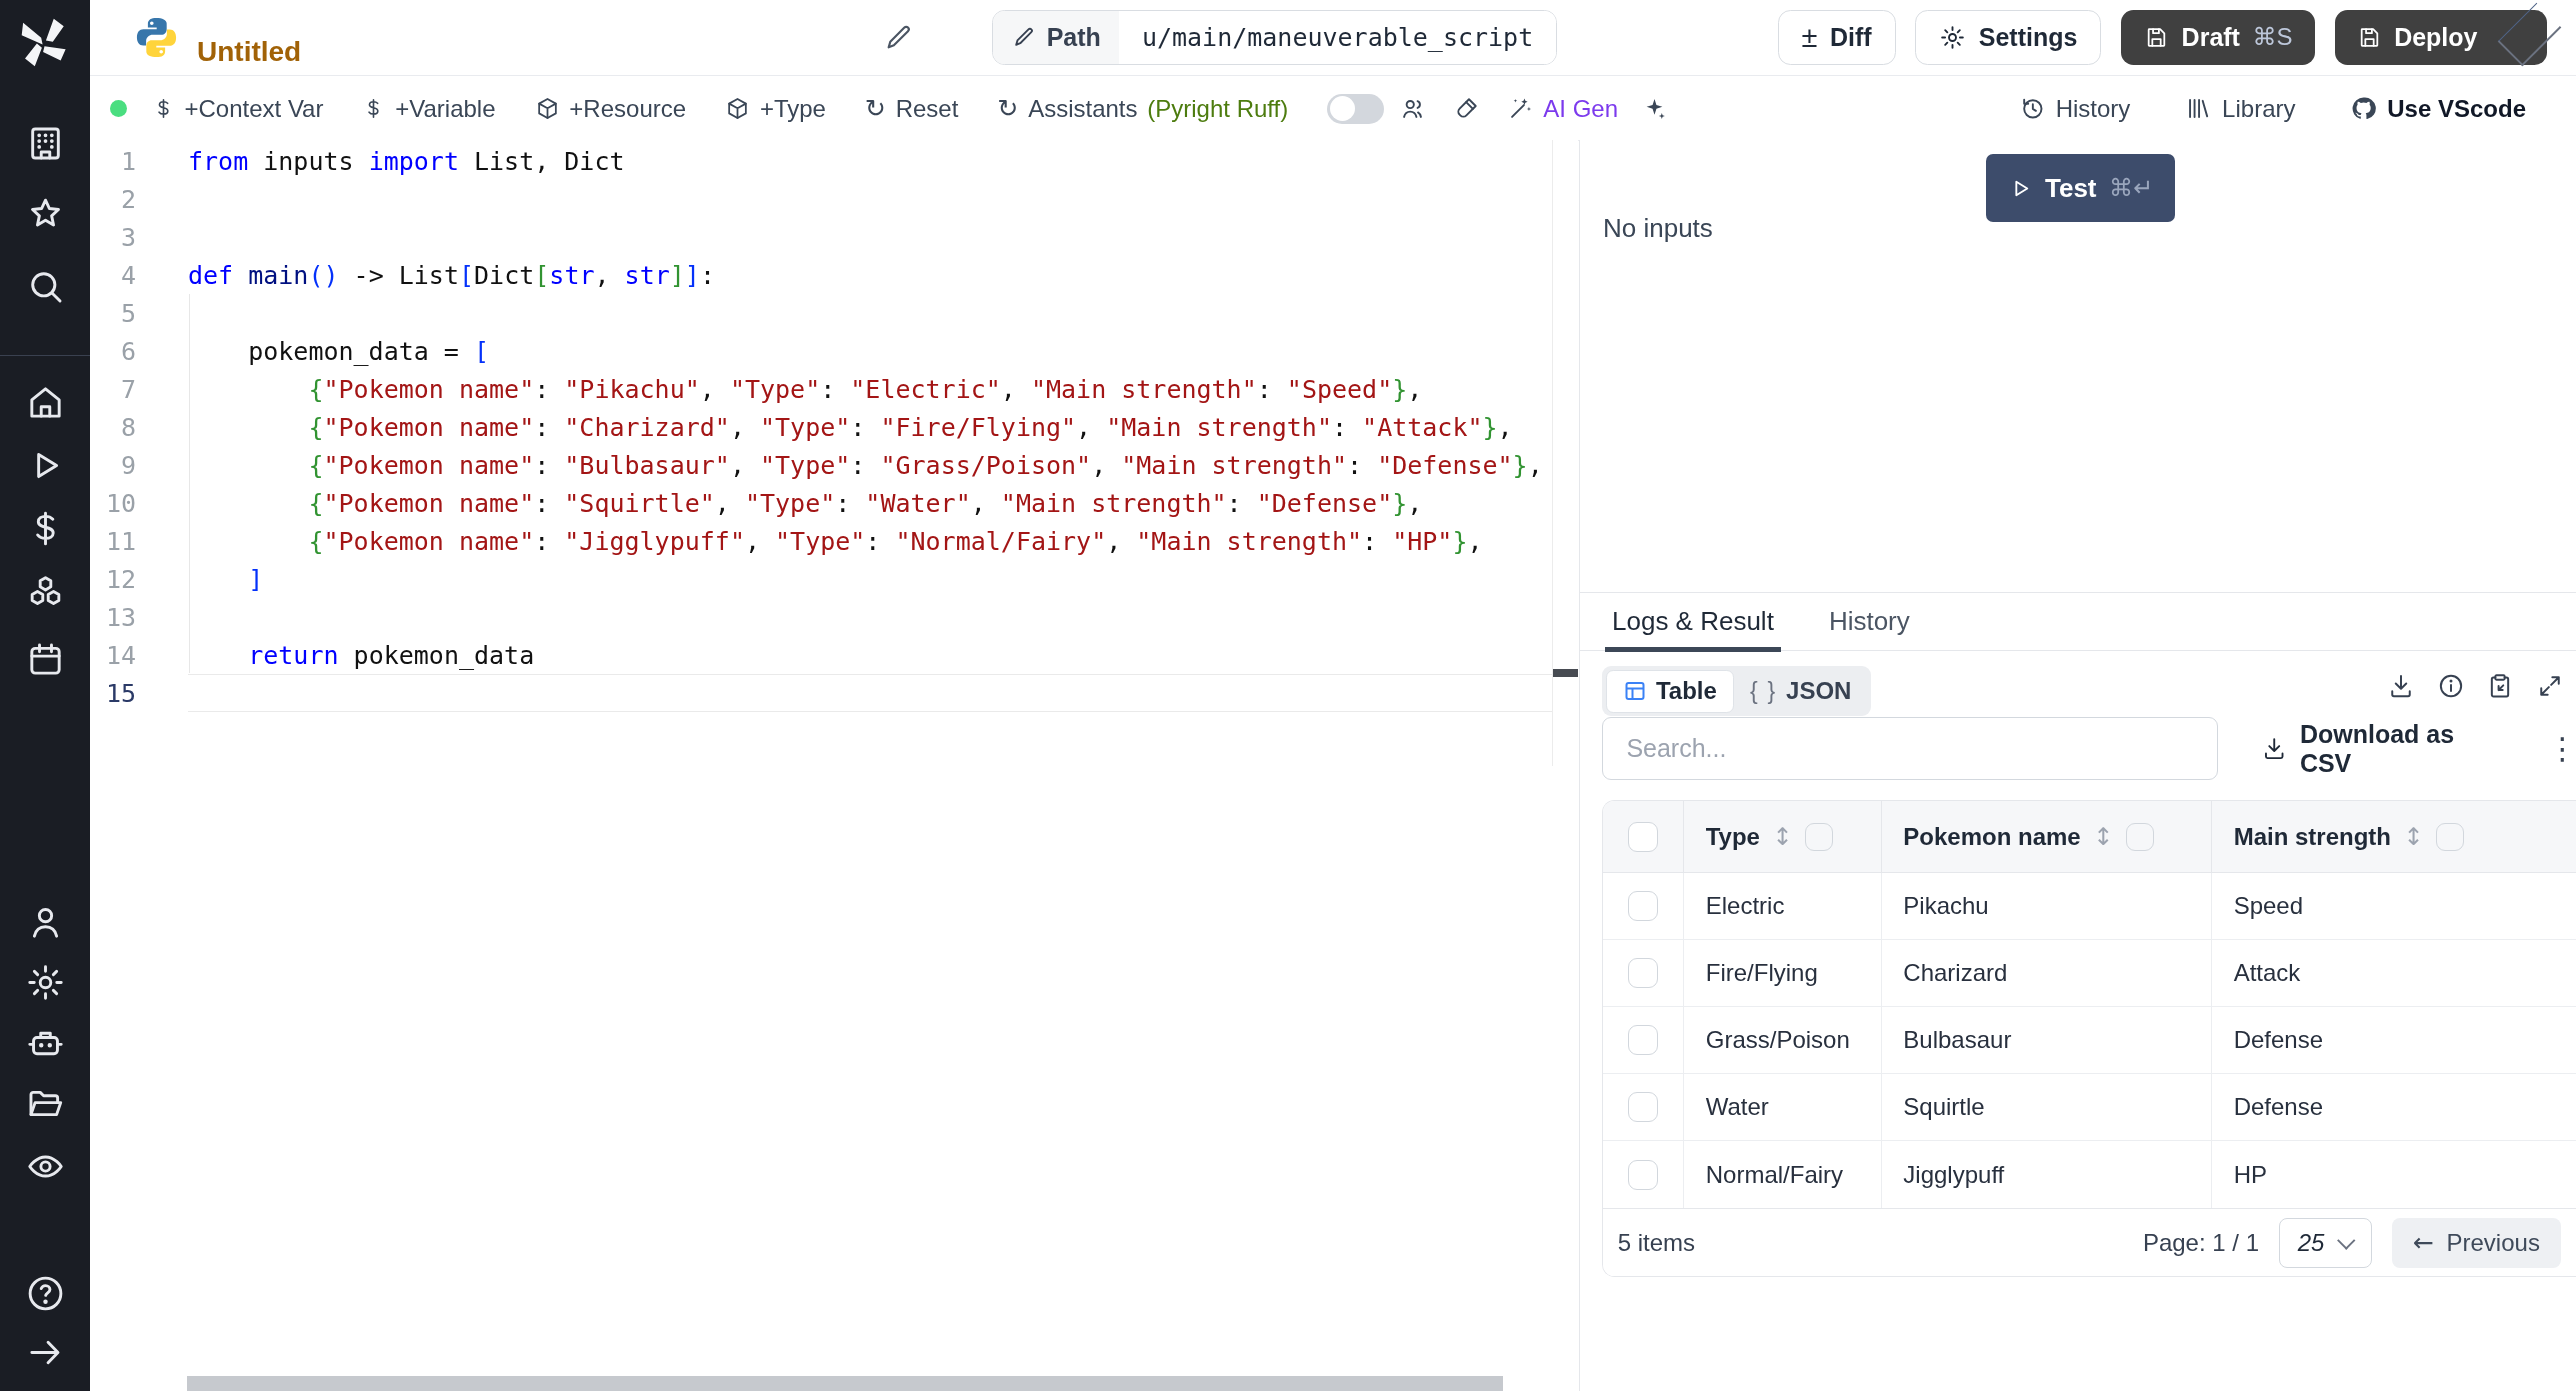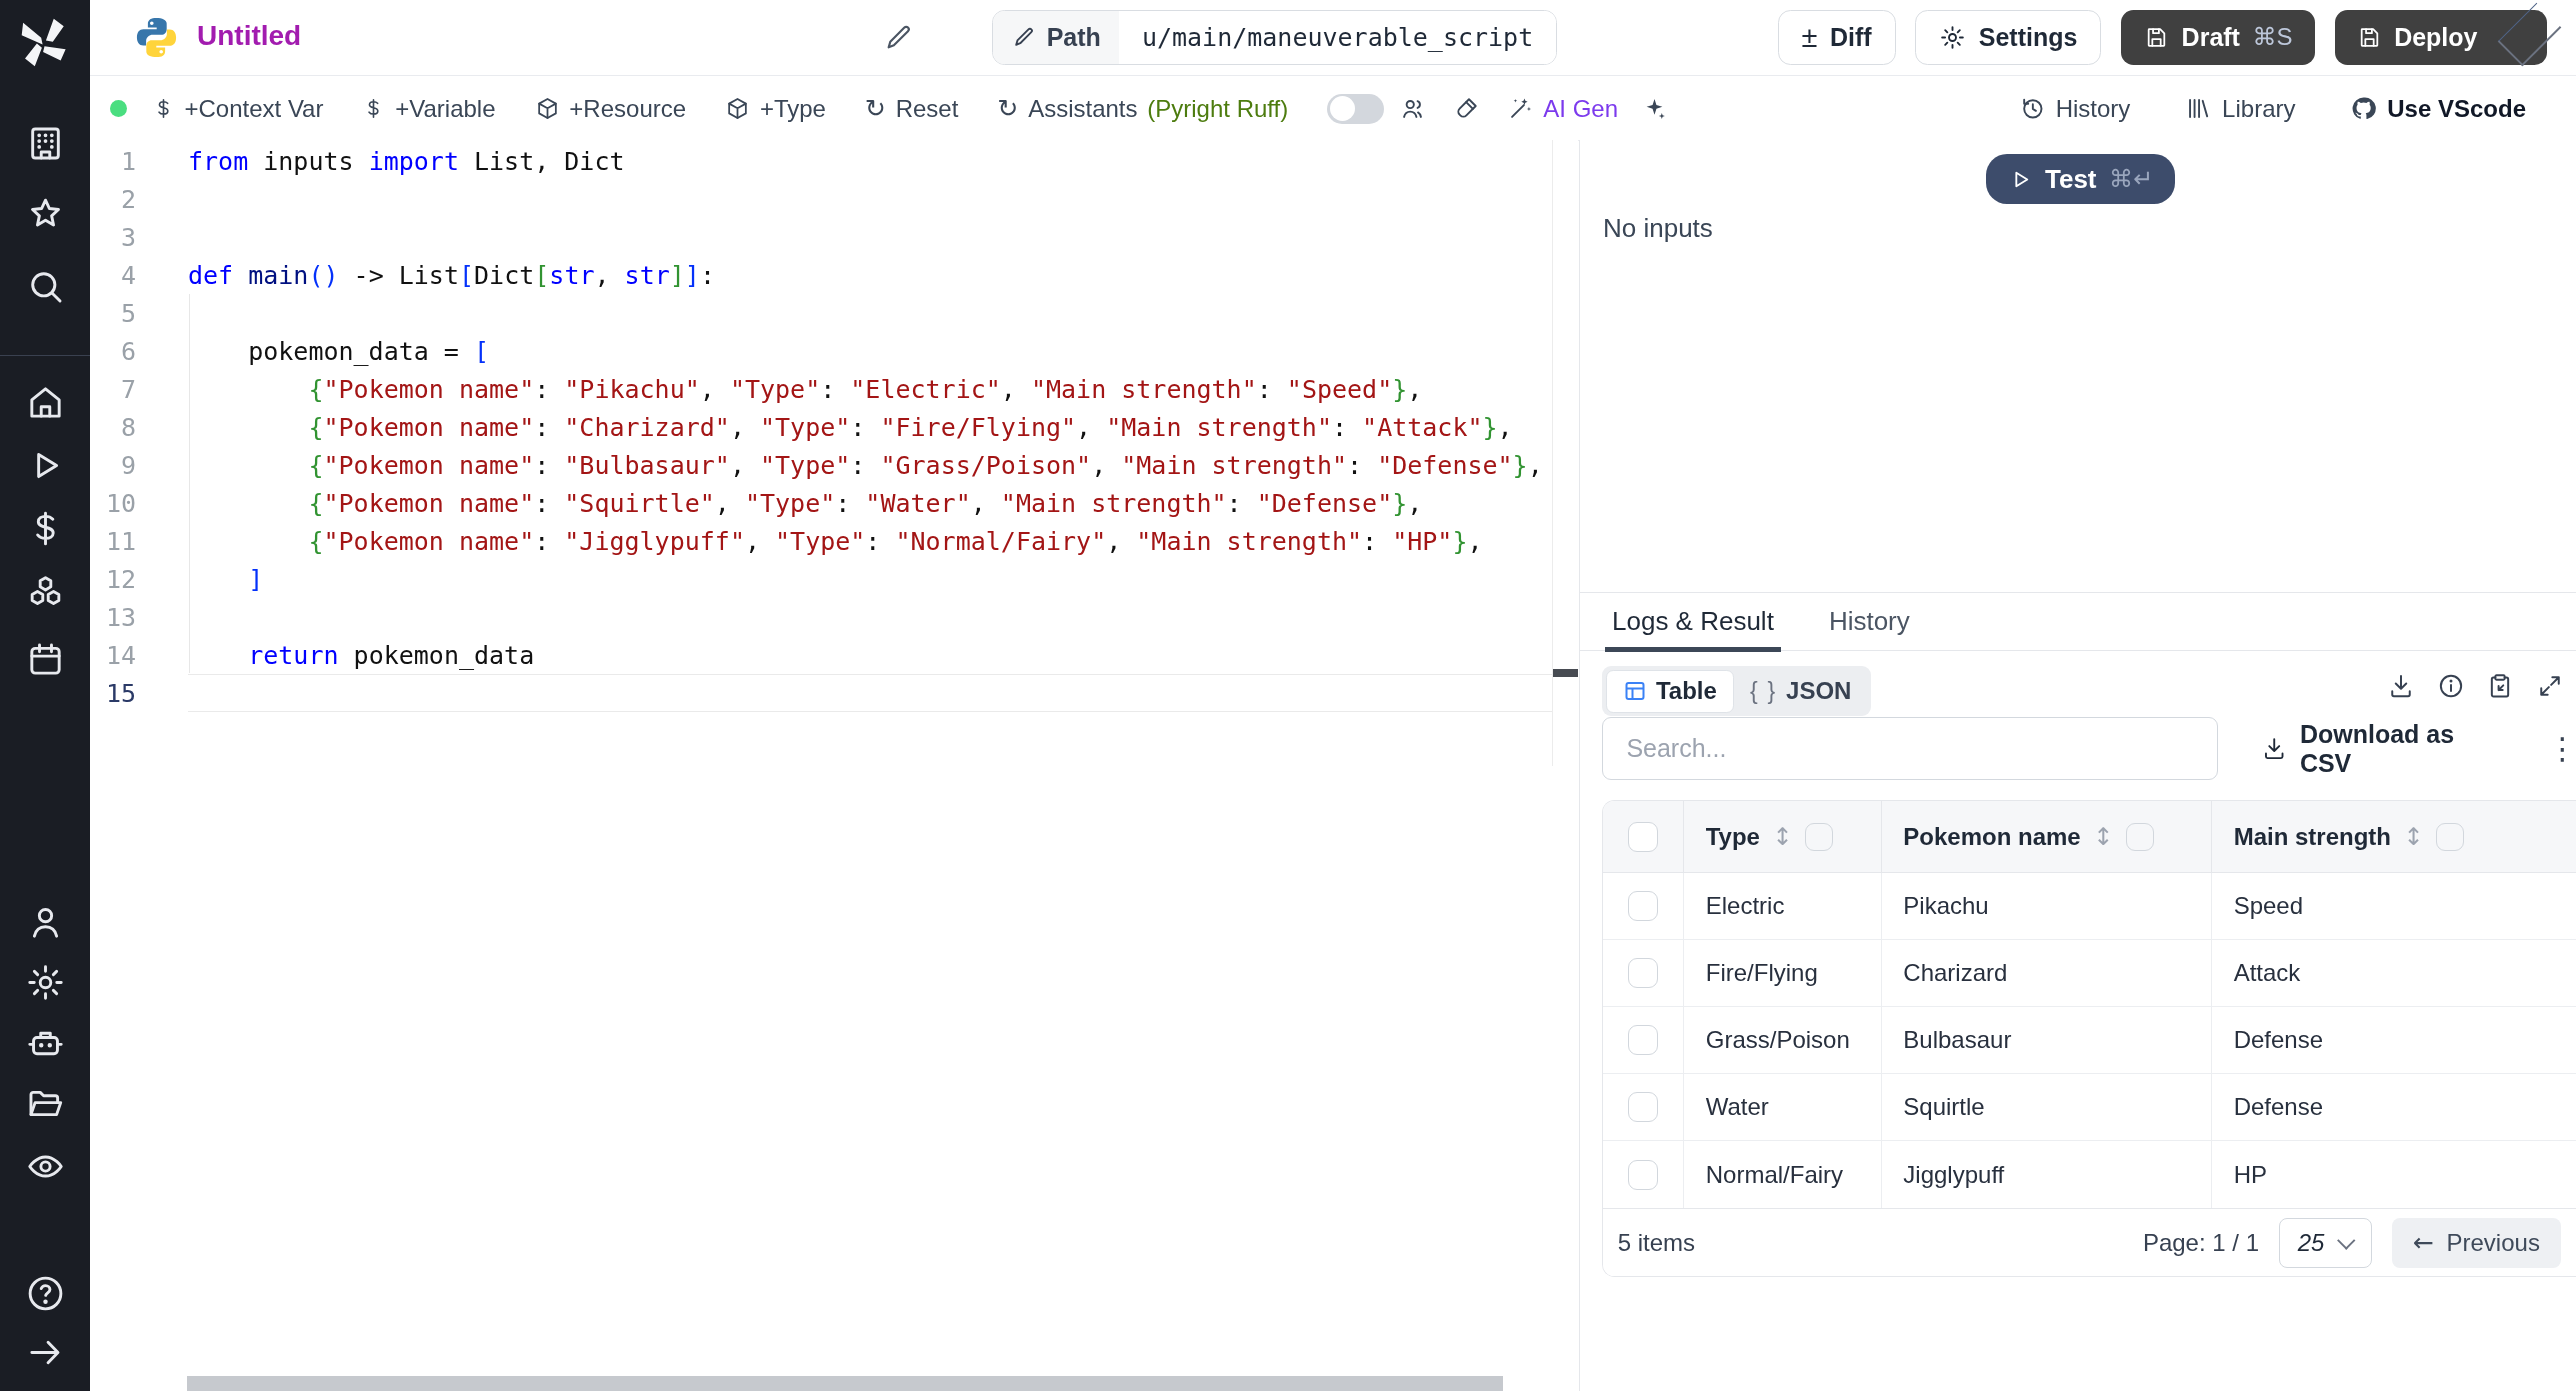--- a/index.html
+++ b/index.html
@@ -11,21 +11,21 @@
   #sidebar { position:absolute; left:0; top:0; width:90px; height:1392px; background:#1a1d24; }
   #sidebar .logo { position:absolute; left:16px; top:14.3px; width:57px; height:57px; color:#f4f5f7; }
   #sidebar .sdivider { position:absolute; left:0; top:355px; width:90px; height:0.9px; background:#3a4150; }
   .sb-ic { position:absolute; left:25px; width:41px; height:41px; color:#e7e9ee; display:flex; align-items:center; justify-content:center; }
   .sb-ic svg { width:39px; height:39px; }
 
   
   #topbar { position:absolute; left:90px; top:0; width:2486px; height:76px; background:#fff;
             border-bottom:0.9px solid #e9ebef; }
   .pylogo { position:absolute; left:43px; top:14.3px; width:47px; height:47px; }
-  .wtitle { position:absolute; left:107px; top:20px; font-size:28px; font-weight:700; color:#a21caf; }
+  .wtitle { position:absolute; left:107px; top:36px; font-size:28px; font-weight:700; color:#a16207; }
   .pencil-top { position:absolute; left:792px; top:21.5px; width:32px; height:32px; color:#4b5563; }
   .pathpill { position:absolute; left:902px; top:9.8px; height:55px; display:flex; align-items:stretch;
               border:0.9px solid #d9dde2; border-radius:12.5px; overflow:hidden; background:#fff; }
   .pathpill .pseg { display:flex; align-items:center; gap:10.7px; padding:0 18px; background:#f6f7f8; }
   .pathpill .pseg svg { width:25px; height:25px; color:#374151; }
   .pathpill .plabel { font-size:25px; font-weight:700; color:#374151; }
   .pathpill .pval { display:flex; align-items:center; padding:0 23px; font-family:"DejaVu Sans Mono",monospace;
                     font-size:25px; color:#1f2937; background:#fff; }
   .tb-right { position:absolute; right:29.5px; top:9.8px; display:flex; gap:19.7px; }
   .btn { height:55px; display:flex; align-items:center; gap:12.5px; padding:0 23px; border-radius:12.5px;
@@ -71,21 +71,21 @@
   .curline { position:absolute; left:98px; width:1365px; height:38px;
              border-top:1.8px solid #eaeaea; border-bottom:1.8px solid #eaeaea; }
   .indent-guide { position:absolute; left:99px; width:0.9px; background:#e7e7e7; }
   .ruler { position:absolute; right:25px; top:0; width:0.9px; height:626px; background:#ececec; }
   .ruler-mark { position:absolute; right:0; width:25px; height:8px; background:#474b52; }
   .hscroll { position:absolute; left:97px; bottom:0; width:1316px; height:15px; background:#c6c9ce; }
 
   
   #rightpanel { position:absolute; left:1579px; top:140px; width:997px; height:1251px; background:#fff;
                 border-left:0.9px solid #e5e7eb; }
-  .test-btn { position:absolute; left:406px; top:14.3px; height:50px; padding:0 21.5px; border-radius:21px;
+  .test-btn { position:absolute; left:406px; top:14.3px; height:68px; padding:0 21.5px; border-radius:7px;
               background:#3d4c6b; color:#fff; display:flex; align-items:center; gap:12.5px;
               font-size:26px; font-weight:700; cursor:pointer; }
   .test-btn svg { width:25px; height:25px; }
   .test-btn .kbd { color:#9aa6bd; font-weight:400; font-size:24px; font-family:"DejaVu Sans",sans-serif; }
   .no-inputs { position:absolute; left:23px; top:73px; font-size:26px; color:#3a4656; }
 
   .res-tabs { position:absolute; left:0; top:452px; width:997px; height:59px; border-top:0.9px solid #e5e7eb;
               border-bottom:1.8px solid #e5e7eb; display:flex; align-items:center; }
   .rtab { margin-left:32px; font-size:26px; color:#4b5563; cursor:pointer; position:relative; height:100%;
           display:flex; align-items:center; }

